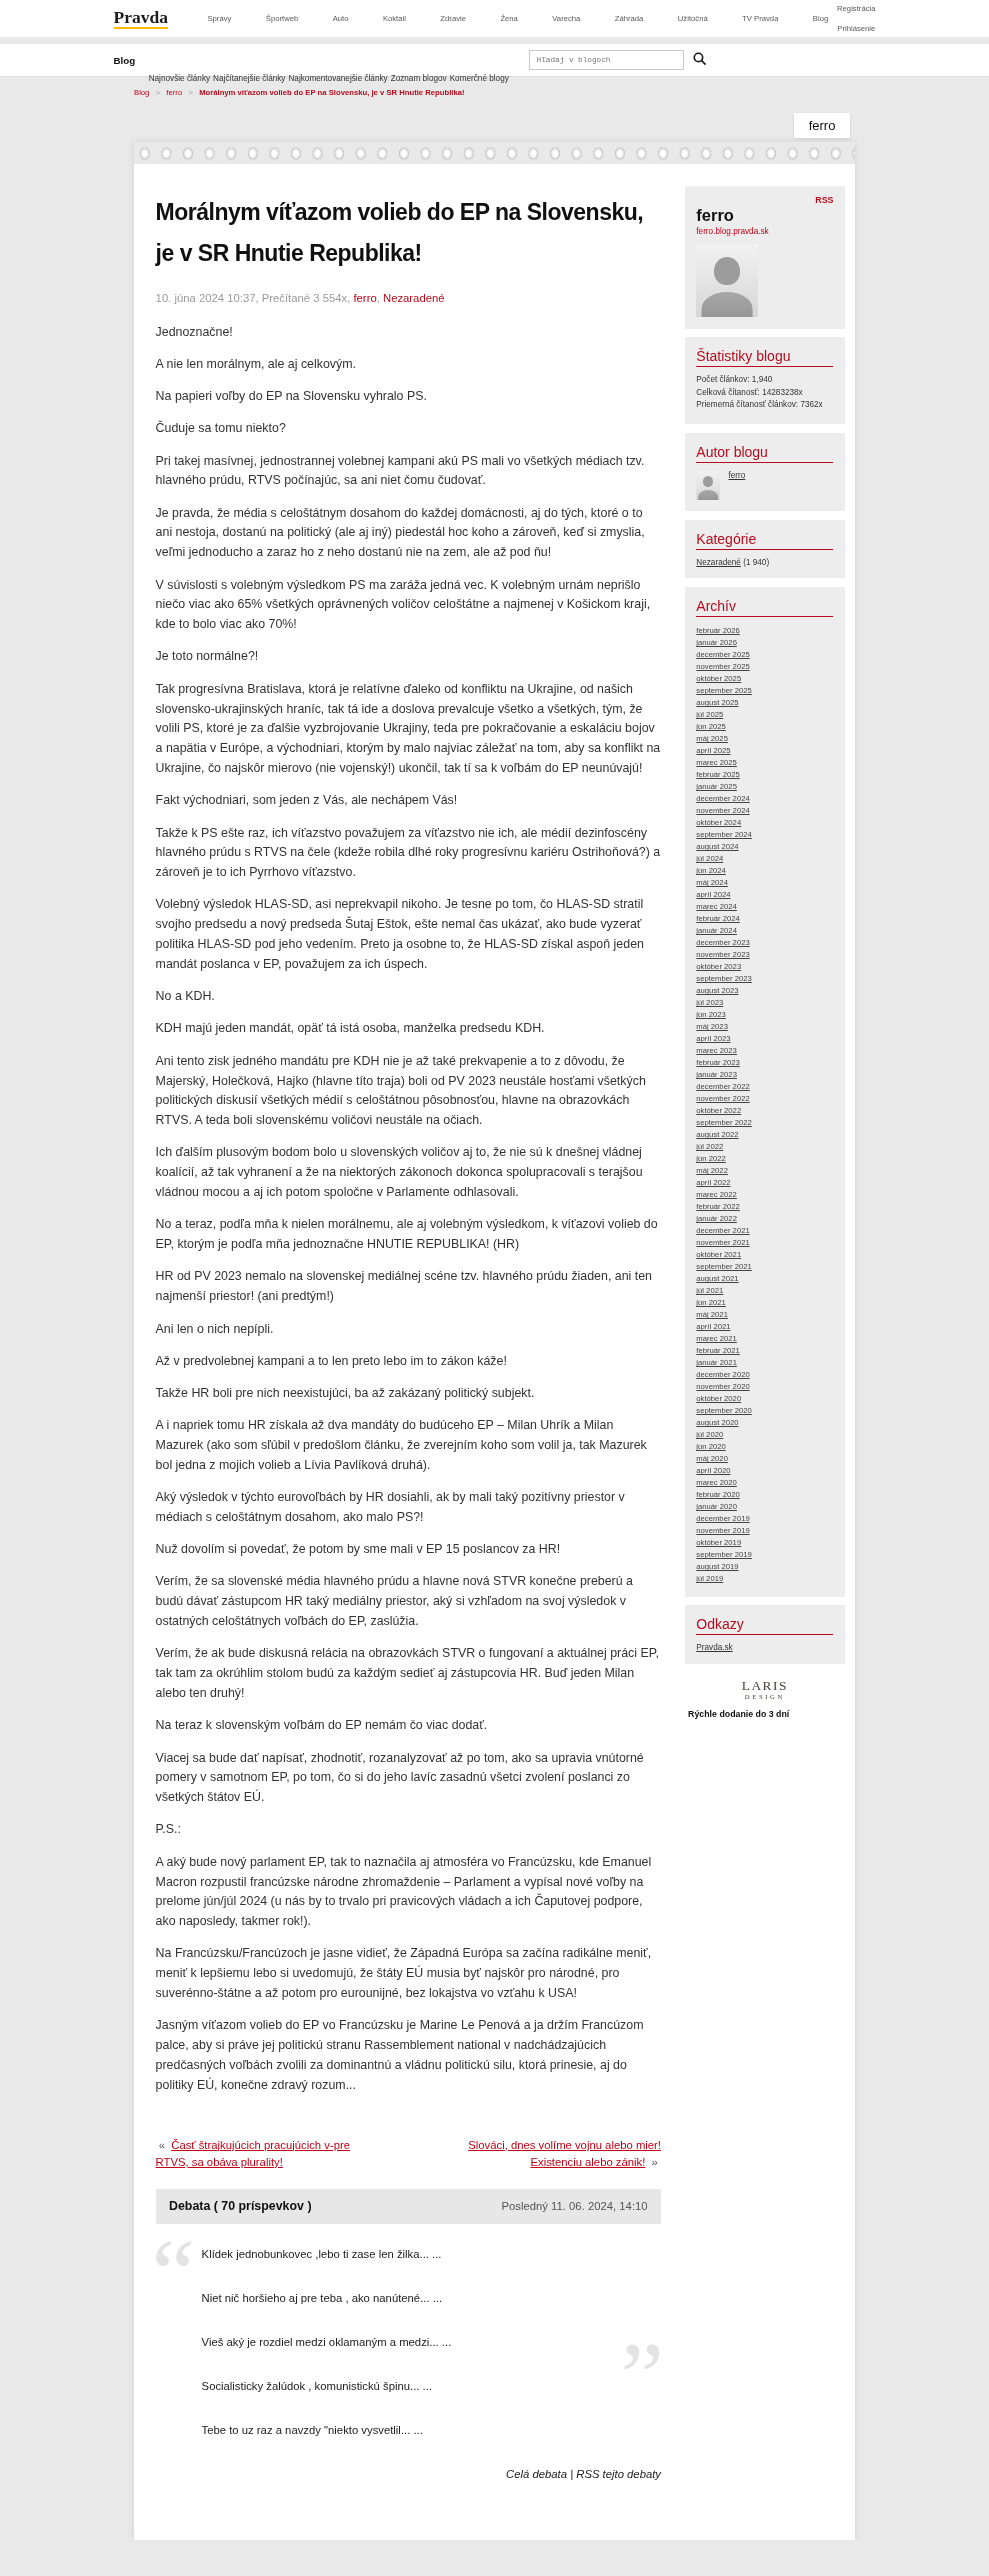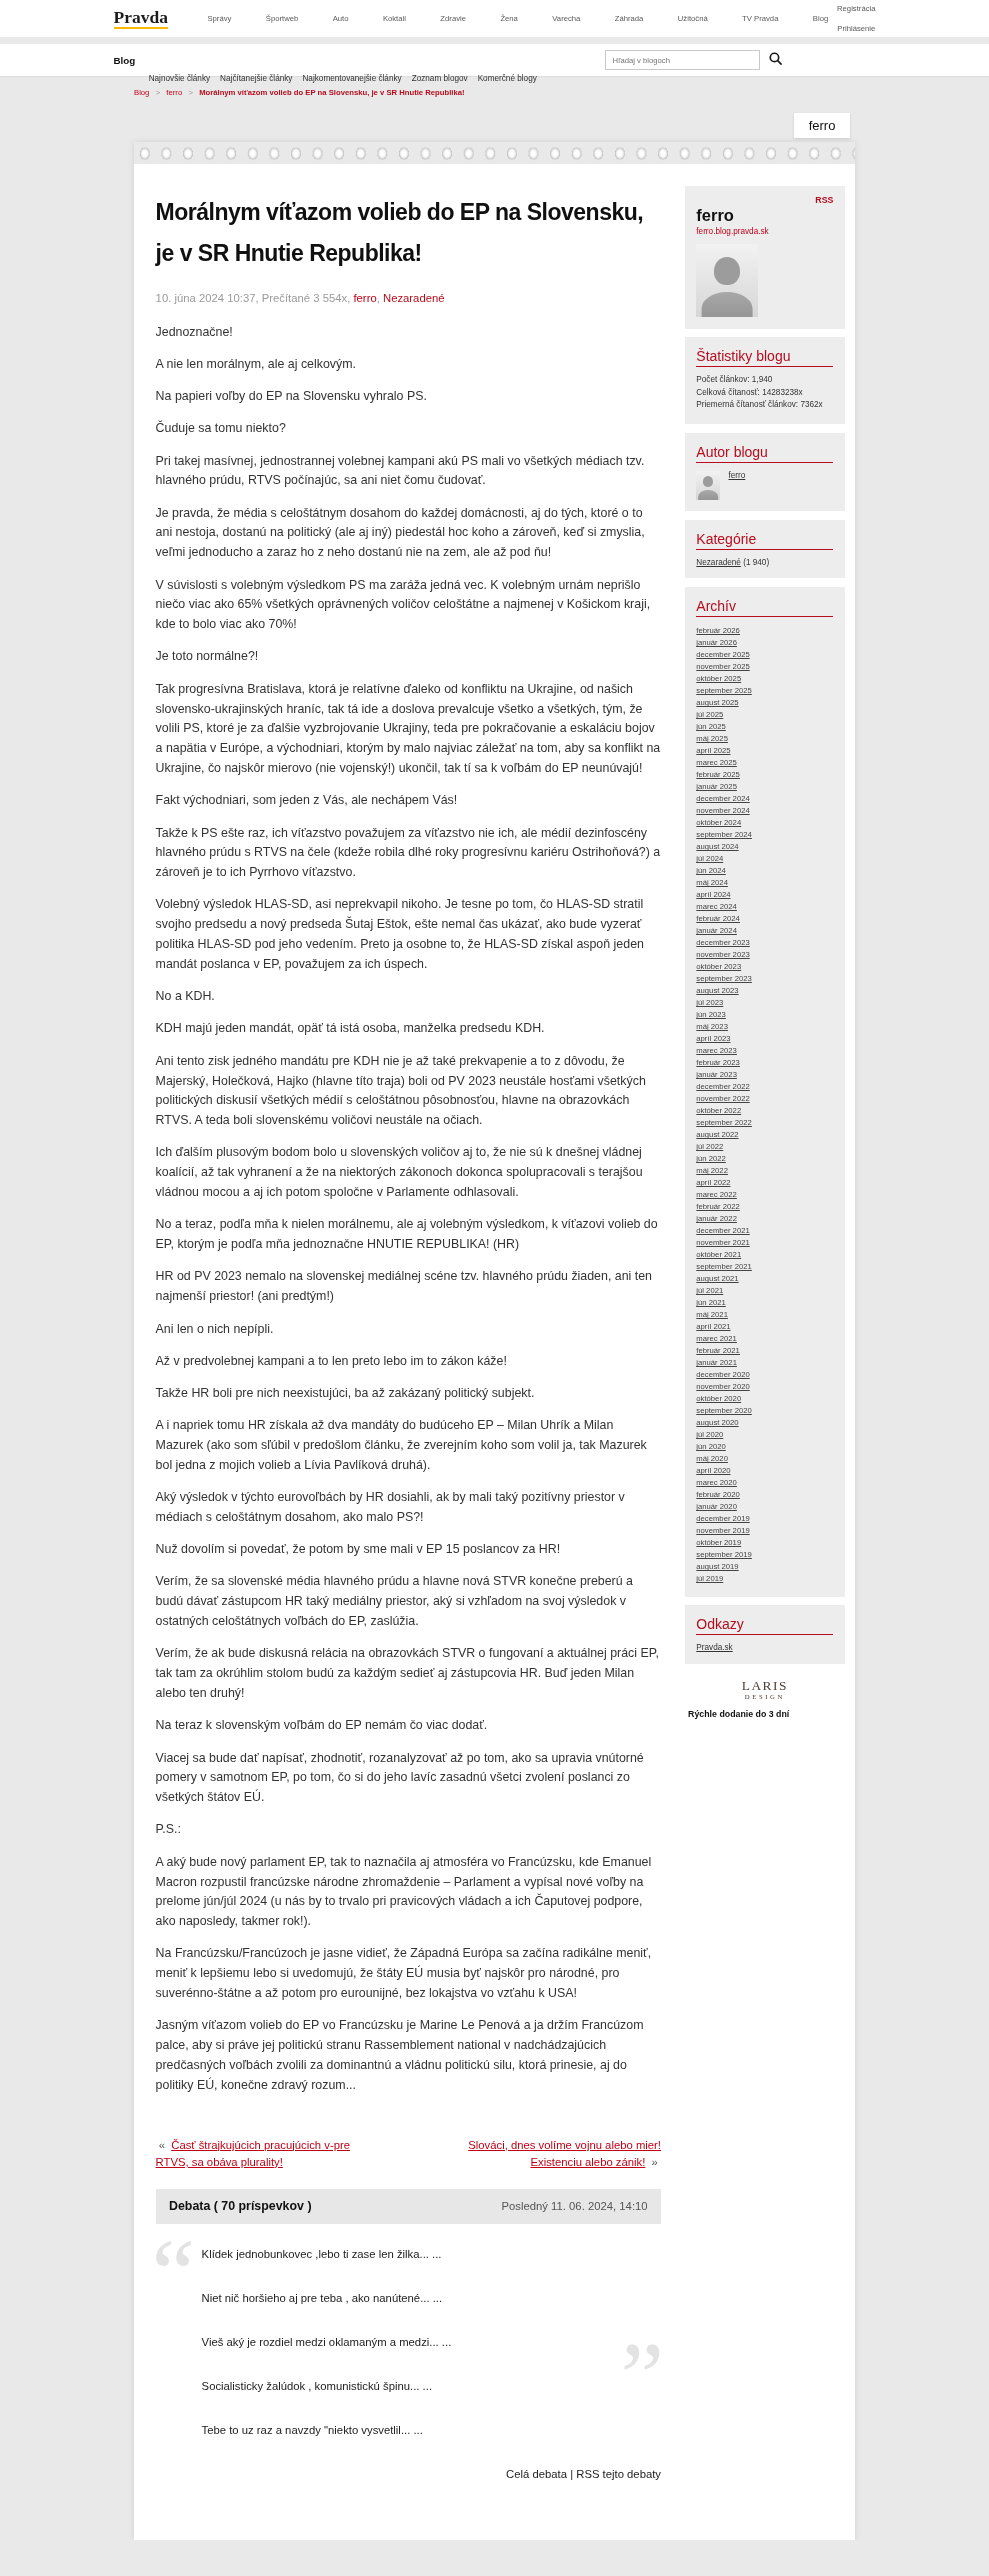--- a/index.html
+++ b/index.html
@@ -16,21 +16,21 @@
   .topbar-right { margin-left:auto; display:flex; gap:11.3px;flex-direction:column; }
   .topbar-right a { color:#5a5a5a; font-size:7.7px; text-decoration:none; }
   .graygap { height:7.2px; background:#e9e9e9; }
 
   
   .blogbar { background:#fff; border-bottom:0.5px solid #ddd; }
   .blogbar-inner { width:762px; margin:0 auto; display:flex; align-items:center; height:32px; gap:13.4px; }
   .blogbar .brand { font-weight:bold; font-size:9.8px; color:#111; text-decoration:none; }
   .blogbar a.bn { color:#333; font-size:8.2px; text-decoration:none; white-space:nowrap; }
   .searchwrap { display:flex; align-items:center; gap:7.2px; margin-left:7.2px; }
-  .searchwrap input { width:155px; height:19.6px; border:0.5px solid #c9c9c9; padding:0 6.2px; font-size:7.7px; font-family:Liberation Sans, sans-serif; color:#333; background:#fff;margin-left:48px; }
+  .searchwrap input { width:155px; height:19.6px; border:0.5px solid #c9c9c9; padding:0 6.2px; font-size:7.7px; font-family:Liberation Mono, monospace; color:#333; background:#fff; }
   .searchbtn { background:none; border:none; padding:0; display:flex; align-items:center; }
 
   
   .breadcrumb { width:721px; margin:11.3px auto 0; font-size:7.7px; color:#8a8a8a; }
   .breadcrumb a { color:#c00016; text-decoration:none; }
   .breadcrumb .sep { margin:0 4.1px; color:#999; }
   .breadcrumb .cur { color:#b50d1e; font-weight:bold; }
   .tabrow { width:721px; margin:15.5px auto 0; text-align:right; }
   .ferrotab { display:inline-block; background:#fff; box-shadow:0 0.5px 2.6px rgba(0,0,0,.12); padding:5.2px 14.4px; font-size:13px; color:#111; margin-right:5.2px; }
 
@@ -59,21 +59,21 @@
 
   .debatebar { background:#e7e7e7; display:flex; justify-content:space-between; align-items:center; padding:10.3px 13.4px; }
   .debatebar .dt { font-weight:bold; font-size:12.4px; color:#111; }
   .debatebar .dl { color:#555; font-size:11.3px; }
 
   .comments { position:relative; padding:24px 46px 0; }
   .comments .bigq { position:absolute; font-family:"Liberation Serif", serif; font-size:98px; color:#e3e3e3; line-height:0.6; }
   .comments .q1 { left:-4.1px; top:20.6px; }
   .comments .q2 { right:-3.1px; top:58%; }
   .comment { font-size:11.3px; color:#222; margin:0 0 32px; }
-  .debatelinks { text-align:right; font-size:11.3px; color:#222; margin:2.1px 0 24px; }
+  .debatelinks { text-align:right; font-size:11.3px; color:#222; margin:2.1px 0 24px;font-style:italic; }
   .debatelinks a { color:#222; text-decoration:none; }
 
   
   .avatar { background:linear-gradient(#f2f2f2,#d6d6d6); position:relative; overflow:hidden; }
   .avatar::before { content:""; position:absolute; left:50%; top:18%; width:42%; height:38%; transform:translateX(-50%);
                     background:#9c9c9c; border-radius:50% 50% 46% 46%; }
   .avatar::after { content:""; position:absolute; left:50%; bottom:-12%; width:82%; height:46%; transform:translateX(-50%);
                    background:linear-gradient(#a8a8a8,#8f8f8f); border-radius:50% 50% 0 0; }
 
   
@@ -125,21 +125,21 @@
       <a>Registrácia</a>
       <a>Prihlásenie</a>
     </div>
   </div>
 </div>
 <div class="graygap"></div>
 
 <div class="blogbar">
   <div class="blogbar-inner">
     <a class="brand">Blog</a>
-    <div style="display:flex;gap:10px;margin-top:36px;">
+    <div style="display:flex;gap:3px;margin-top:36px;">
 
     <a class="bn">Najnovšie články</a>
         <a class="bn">Najčítanejšie články</a>
         <a class="bn">Najkomentovanejšie články</a>
         <a class="bn">Zoznam blogov</a>
         <a class="bn">Komerčné blogy</a>
       </div>
     <div class="searchwrap">
       <input type="text" placeholder="Hľadaj v blogoch" style="">
       <button class="searchbtn">

